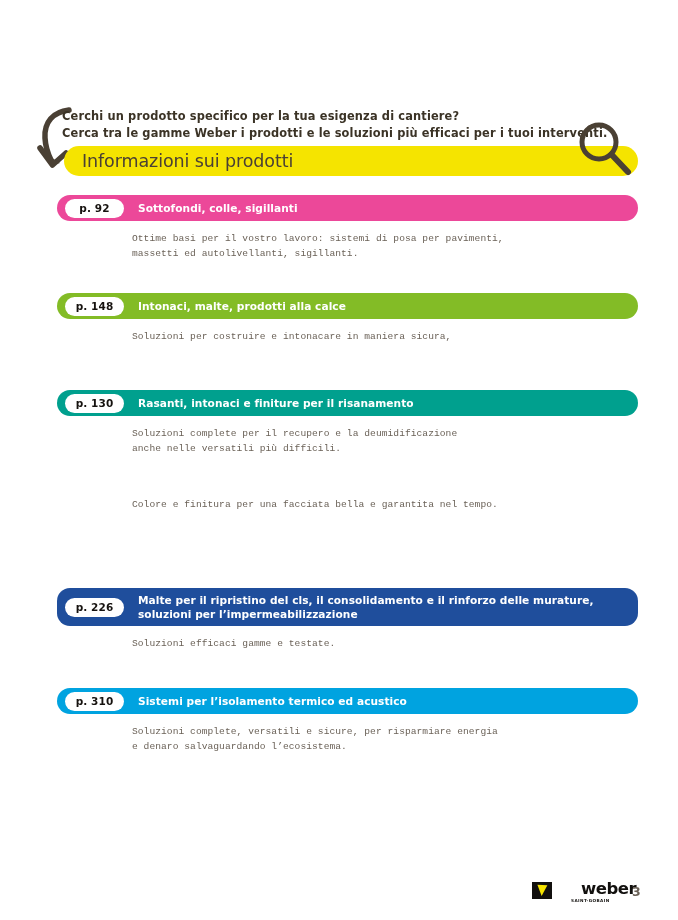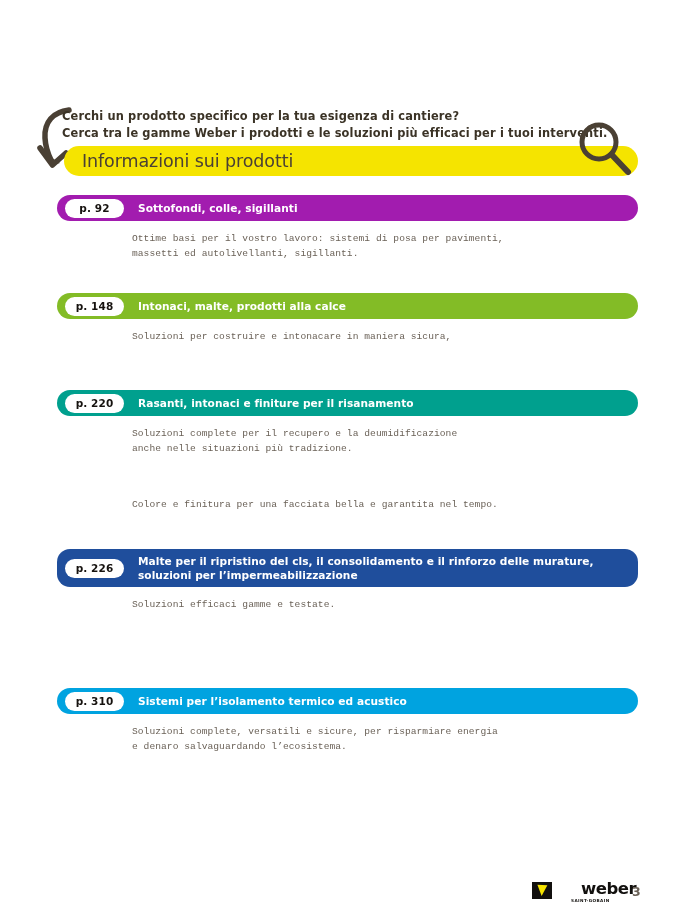--- a/index.html
+++ b/index.html
@@ -220,21 +220,21 @@
 
   <div class="magnifier-wrap">
     <svg width="62" height="62" viewBox="0 0 62 62">
       <circle cx="26" cy="24" r="17" stroke="#4a4034" stroke-width="5" fill="none"></circle>
       <path d="M38.5 36.5 L55 54" stroke="#4a4034" stroke-width="6" fill="none" stroke-linecap="round"></path>
       <path d="M16 9 C21 6.5, 27 6, 32 8" stroke="#4a4034" stroke-width="3" fill="none" stroke-linecap="round"></path>
     </svg>
   </div>
 
   <div class="section" style="top:195px">
-    <div class="bar h1" style="background:#a21caf">
+    <div class="bar h1" style="background:#ec4899">
       <span class="page-chip">p. 92</span>
       <span class="bar-title">Sottofondi, colle, sigillanti</span>
     </div>
     <div class="desc">
       <div>Ottime basi per il vostro lavoro: sistemi di posa per pavimenti,</div>
       <div>massetti ed autolivellanti, sigillanti.</div>
     </div>
   </div>
 
   <div class="section" style="top:293px">
@@ -242,36 +242,36 @@
       <span class="page-chip">p. 148</span>
       <span class="bar-title">Intonaci, malte, prodotti alla calce</span>
     </div>
     <div class="desc">
       <div>Soluzioni per costruire e intonacare in maniera sicura,</div>
     </div>
   </div>
 
   <div class="section" style="top:390px">
     <div class="bar h1" style="background:#00a08e">
-      <span class="page-chip">p. 220</span>
+      <span class="page-chip">p. 130</span>
       <span class="bar-title">Rasanti, intonaci e finiture per il risanamento</span>
     </div>
     <div class="desc">
       <div>Soluzioni complete per il recupero e la deumidificazione</div>
-      <div>anche nelle situazioni più tradizione.</div>
+      <div>anche nelle versatili più difficili.</div>
     </div>
   </div>
 
   <div class="section" style="top:487px">
     <div class="desc">
       <div>Colore e finitura per una facciata bella e garantita nel tempo.</div>
     </div>
   </div>
 
-  <div class="section" style="top:549px">
+  <div class="section" style="top:588px">
     <div class="bar h2" style="background:#1f4e9c">
       <span class="page-chip">p. 226</span>
       <span class="bar-title">
         <div>Malte per il ripristino del cls, il consolidamento e il rinforzo delle murature,</div>
         <div>soluzioni per l’impermeabilizzazione</div>
       </span>
     </div>
     <div class="desc">
       <div>Soluzioni efficaci gamme e testate.</div>
     </div>

